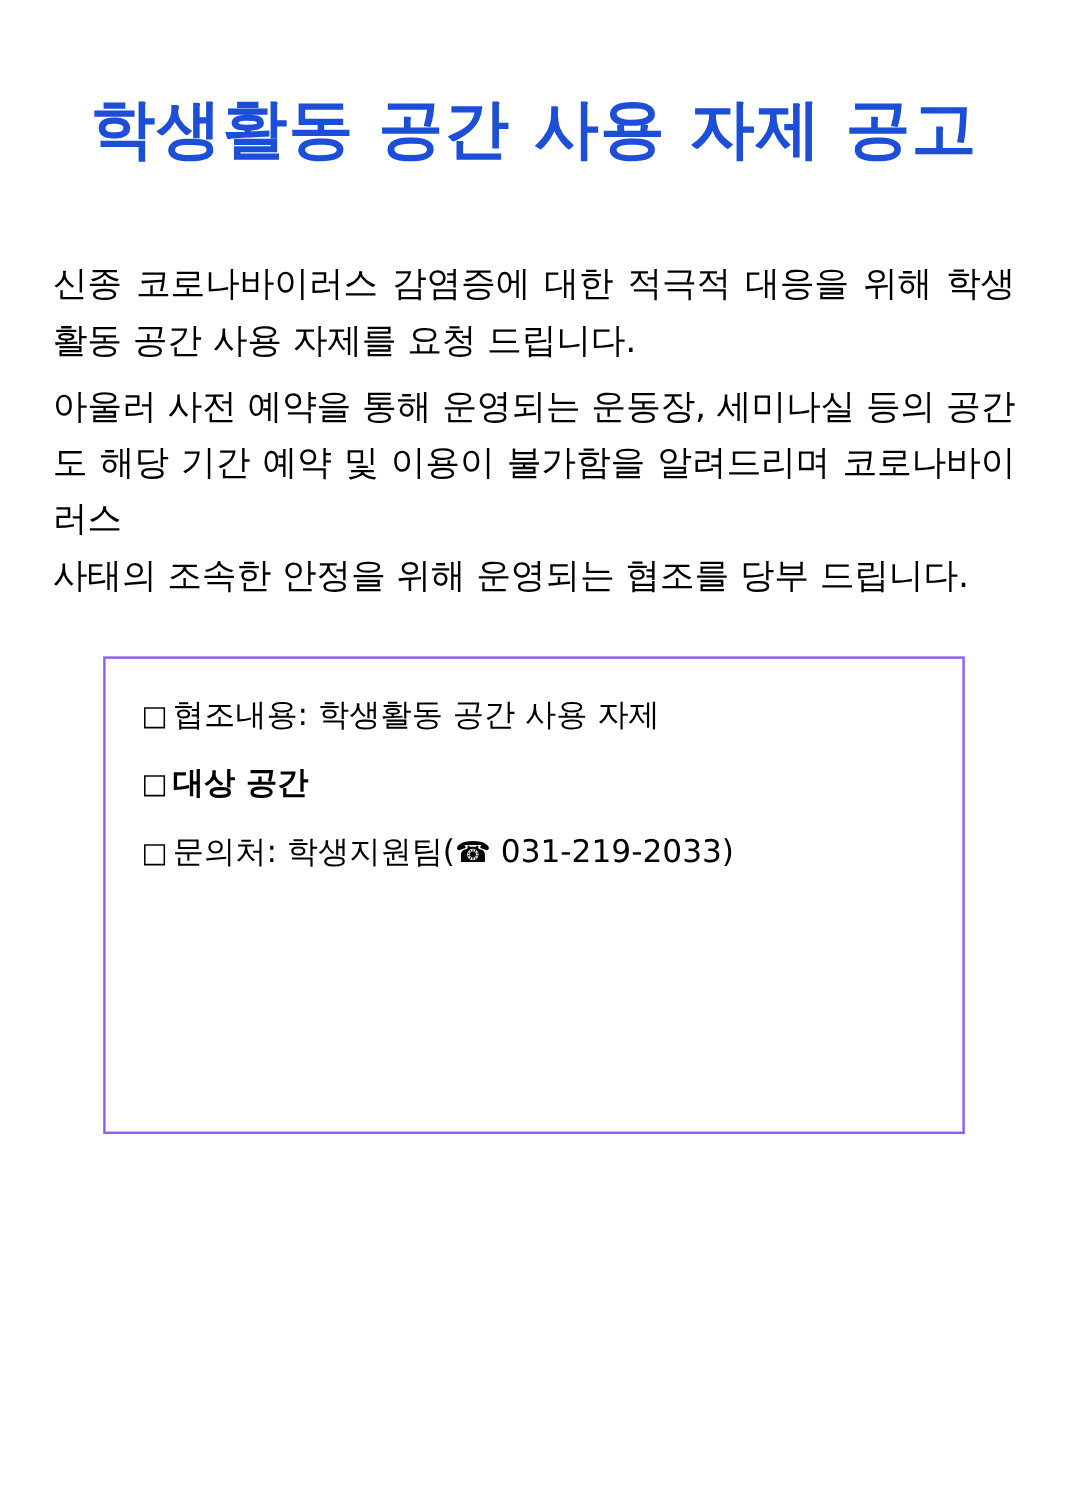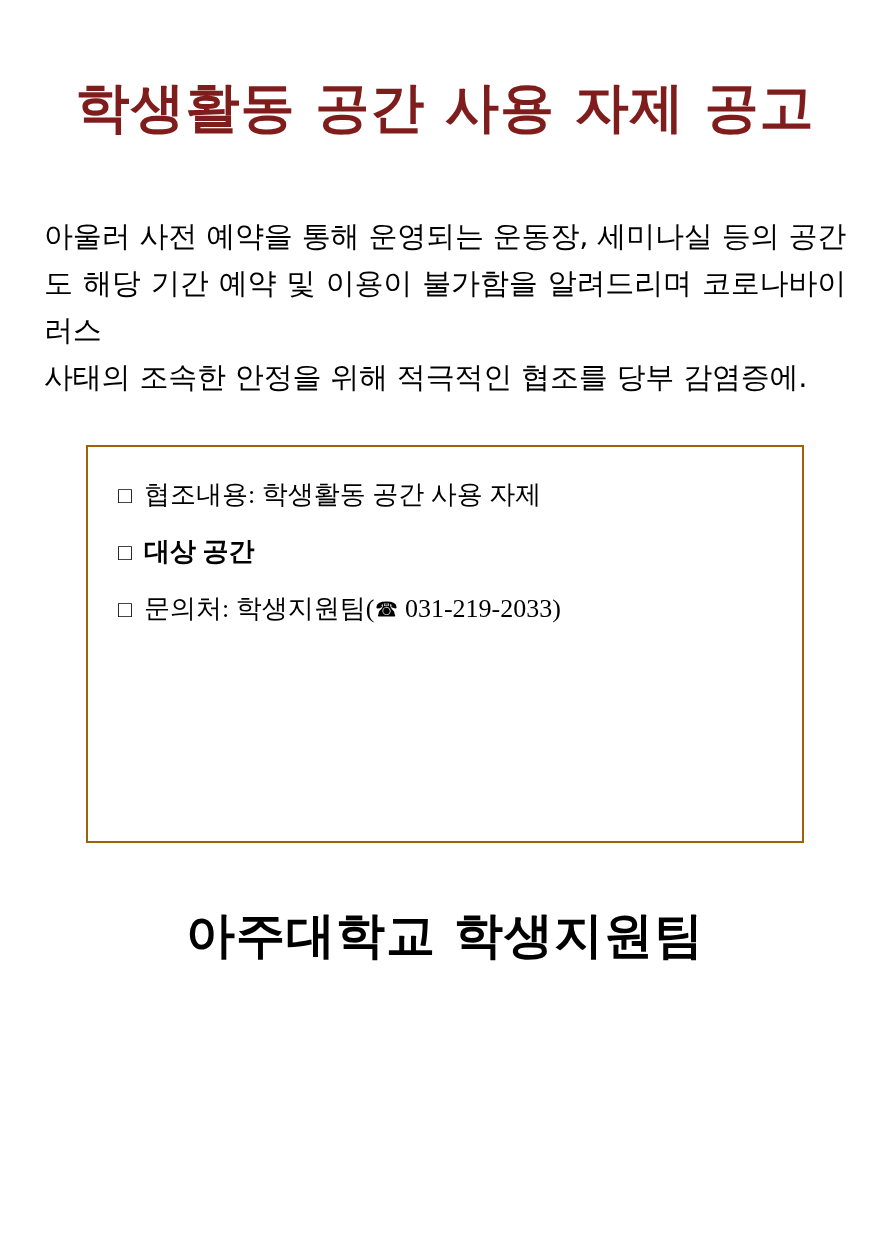--- a/index.html
+++ b/index.html
@@ -54,25 +54,24 @@
     margin-bottom: 8px;
   }
   .para .last-line {
     display: block;
     text-align: left;
   }
 
   
   .notice-box {
     margin: 44px 86px 0 86px;
-    border: 2px solid #a16207;
+    border: 2px solid #8b5cf6;
     box-sizing: border-box;
     padding: 30px 30px 26px 30px;
     min-height: 398px;
-    font-family: Liberation Serif, serif;
   }
   .nline {
     font-size: 26px;
     line-height: 1.35;
     margin: 0 0 22px 0;
     white-space: nowrap;
   }
   .nline .chk {
     display: inline-block;
     width: 26px;
@@ -115,27 +114,28 @@
     margin: 0;
     padding-top: 60px;
     white-space: nowrap;
   }
 </style>
 </head>
 <body>
 
 <div class="page">
 
-  <h1 class="title" style="color: #7f1d1d;">학생활동 공간 사용 자제 공고</h1>
+  <h1 class="title" style="color: #1d4ed8;">학생활동 공간 사용 자제 공고</h1>
 
   <div class="body-block">
+    <p class="para p1">신종 코로나바이러스 감염증에 대한 적극적 대응을 위해 학생 활동 공간 사용 자제를 요청 드립니다.</p>
     <p class="para p2">
       <span>아울러 사전 예약을 통해 운영되는 운동장, 세미나실 등의 공간도</span>
       <span>해당 기간 예약 및 이용이 불가함을 알려드리며 코로나바이러스</span>
-      <span class="last-line">사태의 조속한 안정을 위해 적극적인 협조를 당부 감염증에.</span>
+      <span class="last-line">사태의 조속한 안정을 위해 운영되는 협조를 당부 드립니다.</span>
     </p>
   </div>
 
   <div class="notice-box">
 
     <p class="nline">
       <span class="chk">□</span><span>협조내용: 학생활동 공간 사용 자제</span>
     </p>
 
     <p class="nline bold">
@@ -144,15 +144,14 @@
 
 
 
 
     <p class="nline contact">
       <span class="chk">□</span><span>문의처: 학생지원팀(</span><span class="phone-icon">☎</span><span> 031-219-2033)</span>
     </p>
 
   </div>
 
-  <p class="footer-org">아주대학교 학생지원팀</p>
 
 </div>
 
 </body></html>

